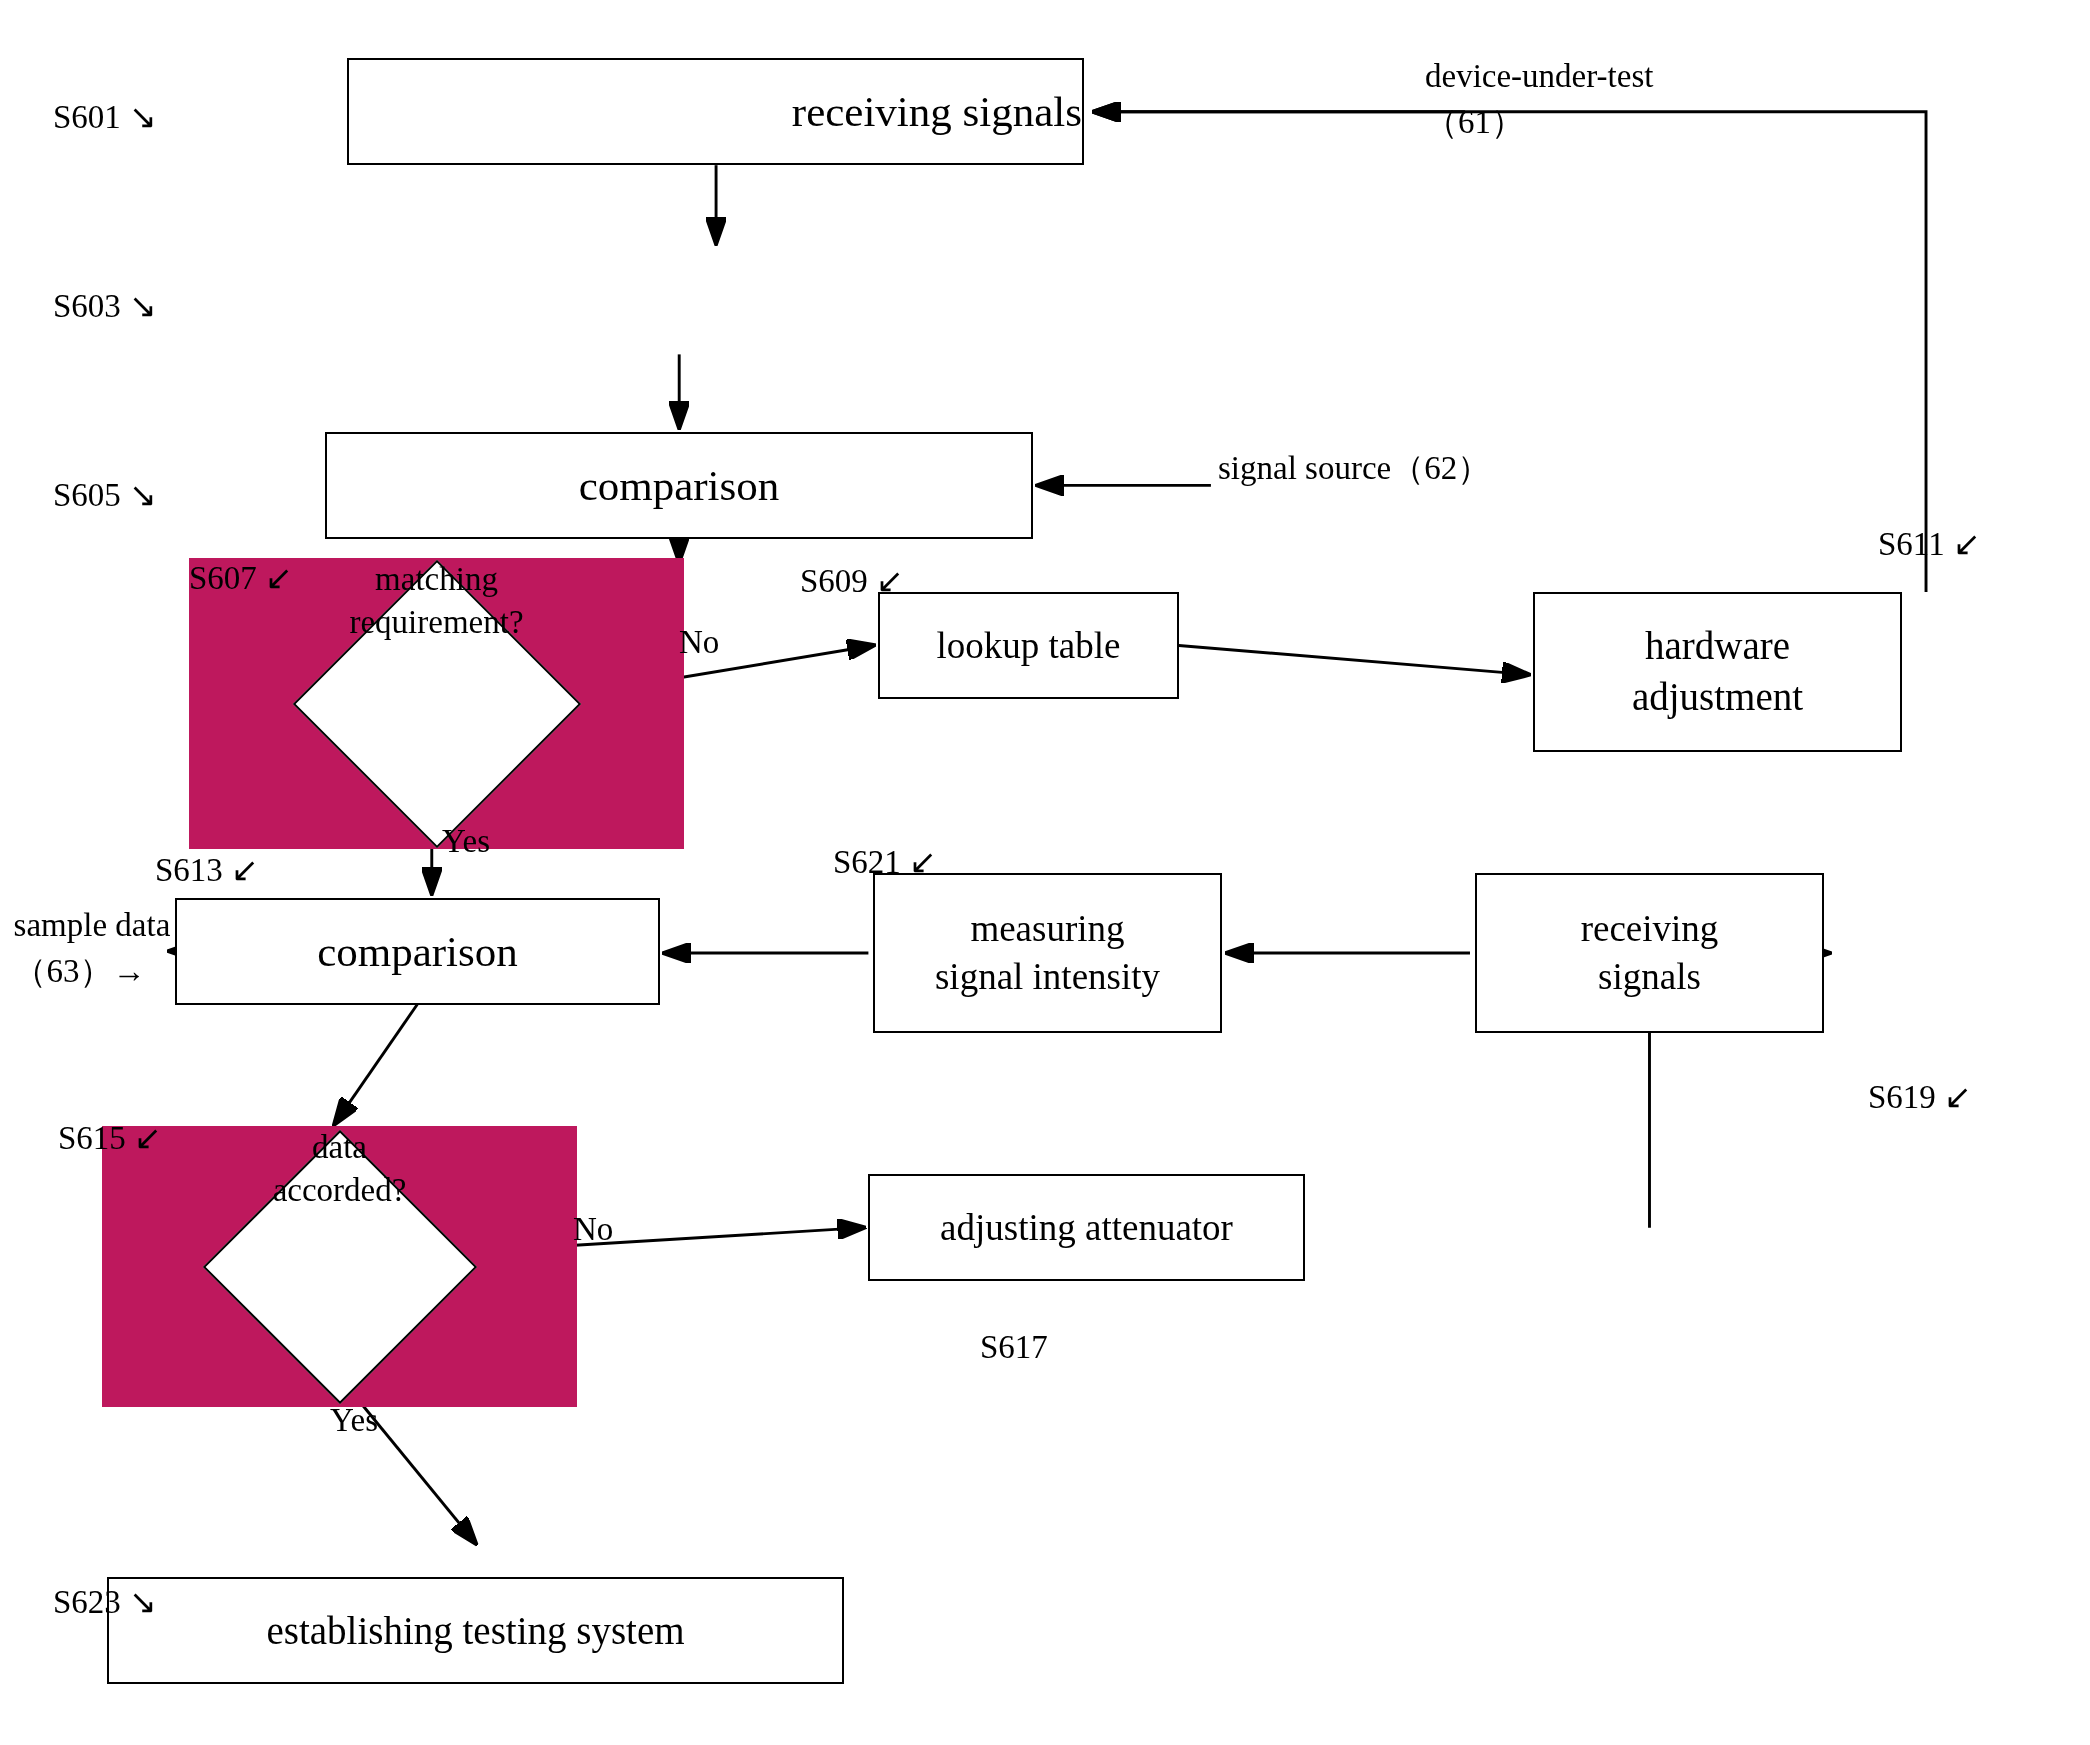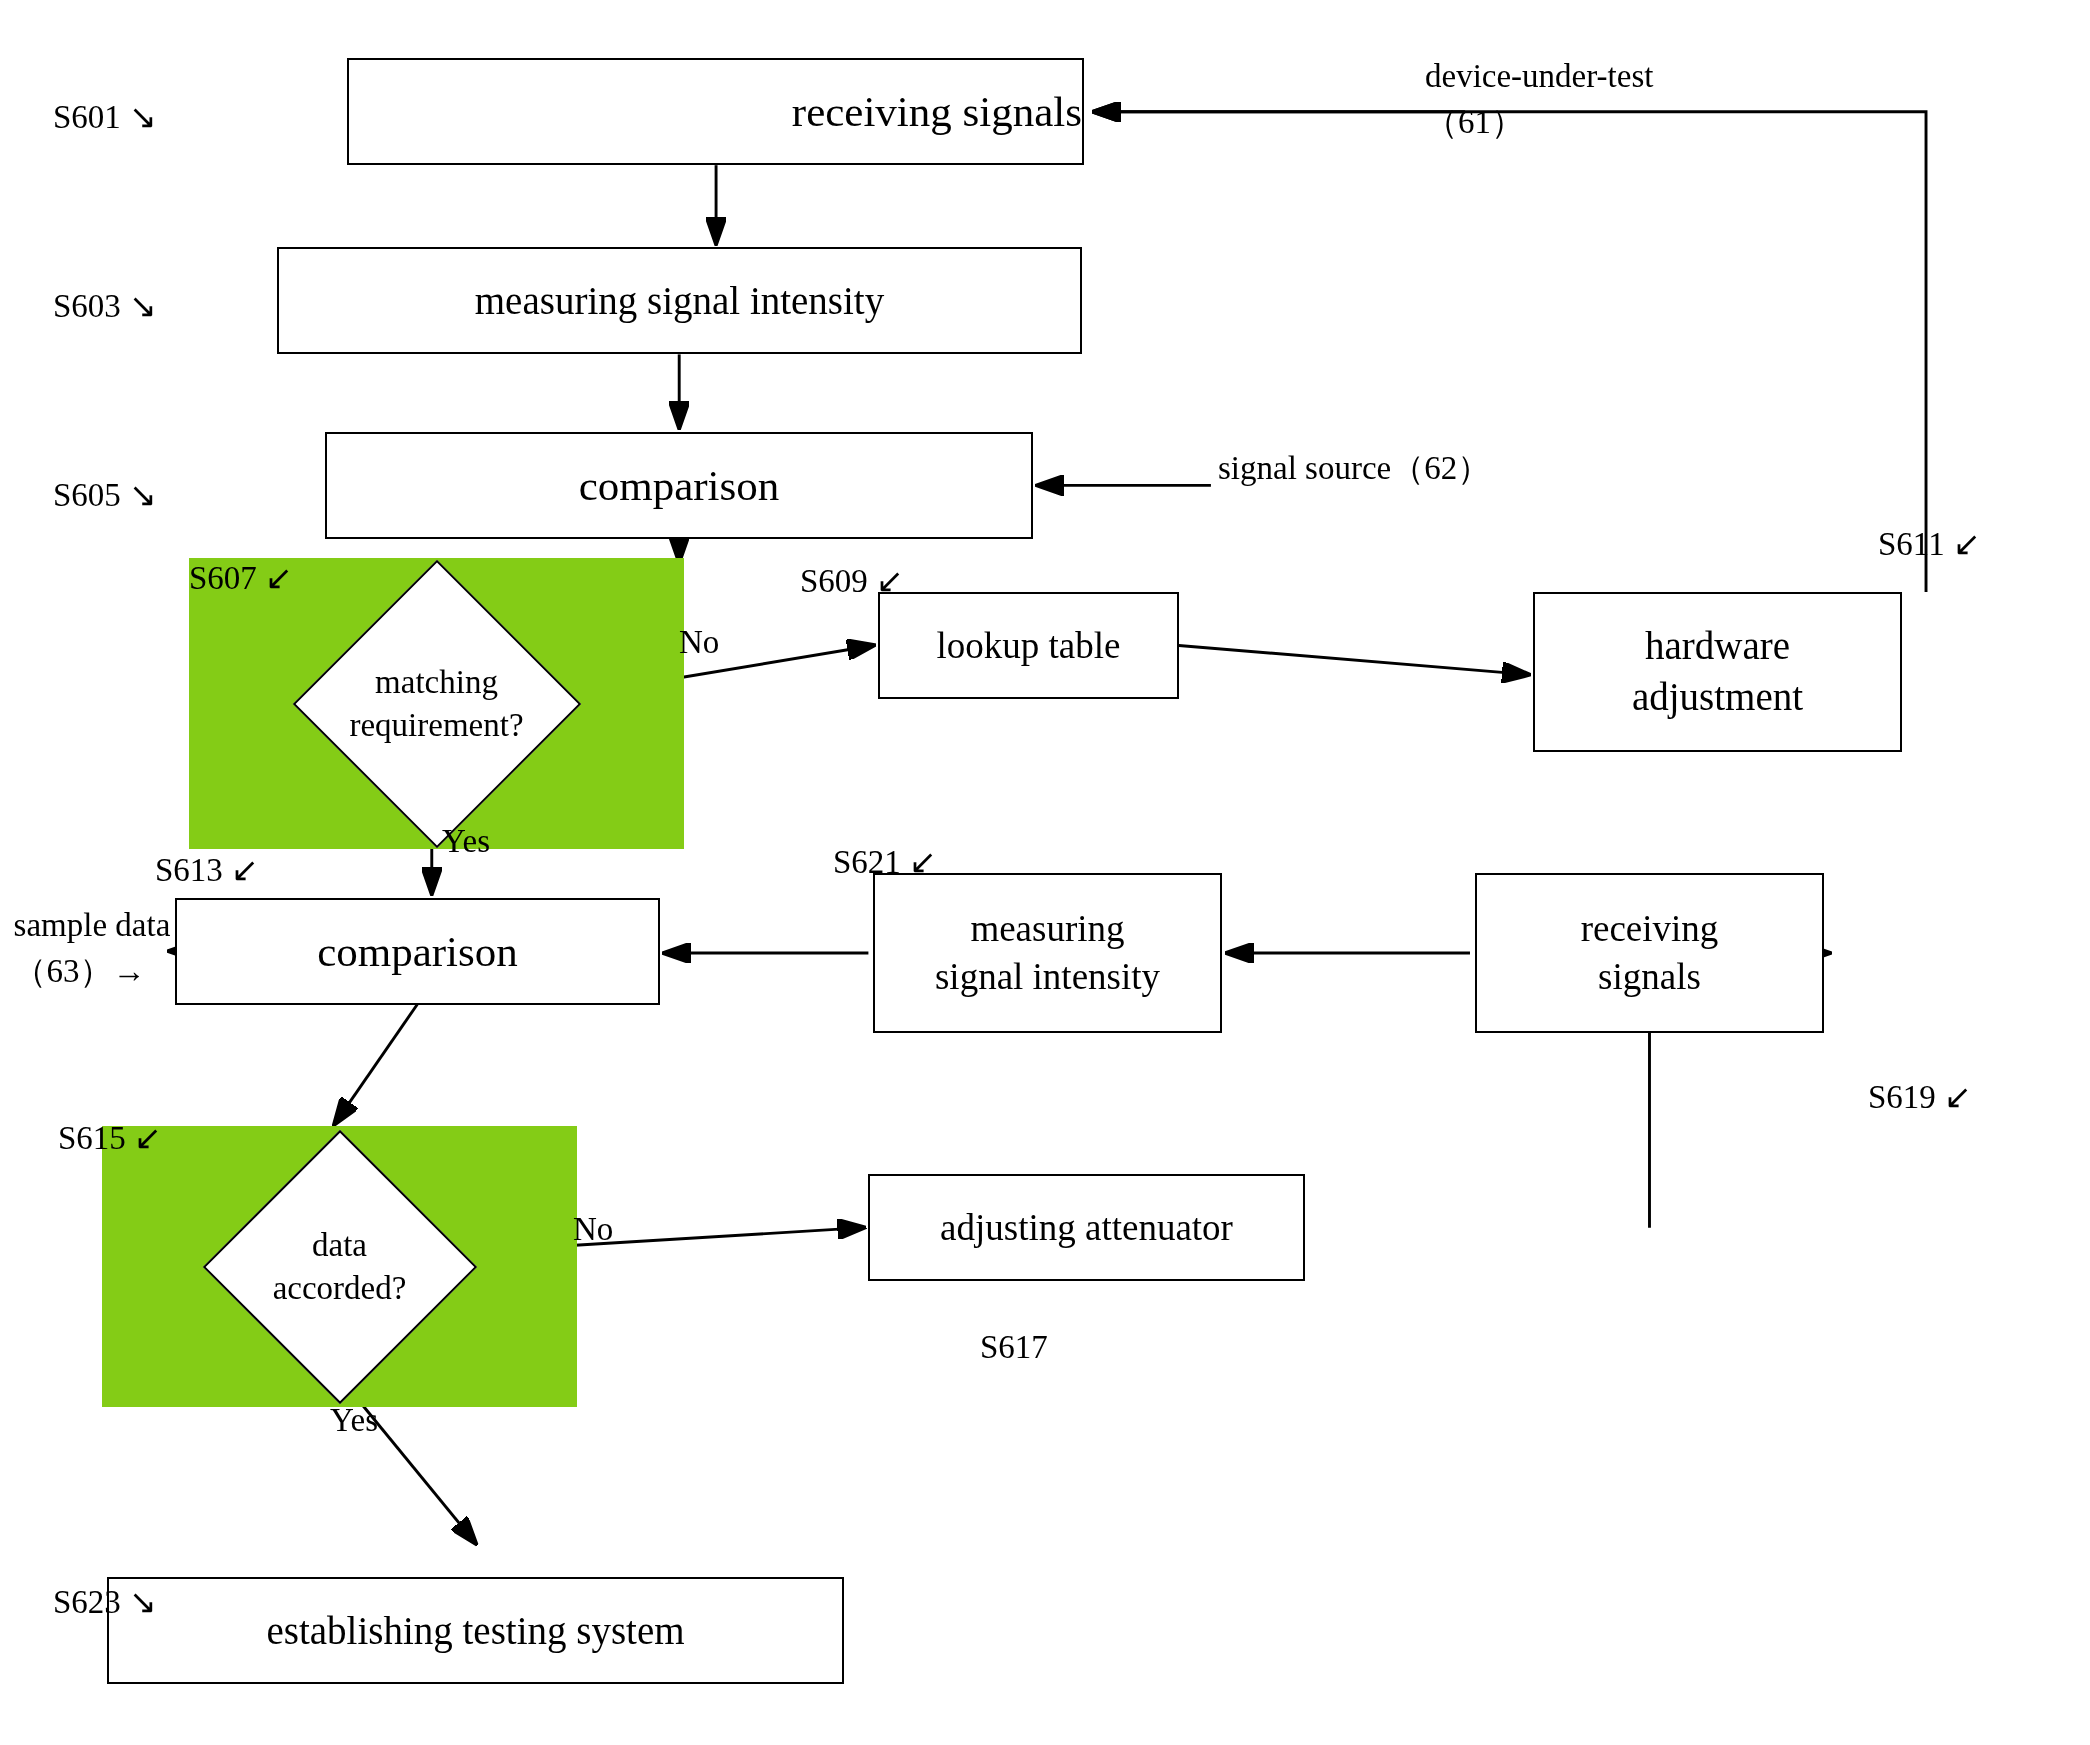--- a/index.html
+++ b/index.html
@@ -22,23 +22,22 @@
       border: 2.9px solid #000;
       background: #fff;
       display: flex;
       align-items: center;
       justify-content: center;
       text-align: center;
       font-size: 37px;
     }
     .diamond {
       position: absolute;
-      background: #84cc16;
+      background: #be185d;
       display: flex;
-      align-items: center;
       justify-content: center;
       text-align: center;
       font-size: 35px;
     }
     .diamond-inner {
       transform: rotate(45deg);
       border: 2.9px solid #000;
       background: #fff;
       position: absolute;
     }
@@ -115,23 +114,20 @@
     <polyline points="1700,1265 1700,982 1885,982" marker-end="url(#arrowhead)"></polyline>
 
     <line x1="345" y1="1413" x2="490" y2="1590" marker-end="url(#arrowhead)"></line>
 
   </svg>
 
   <div class="box" style="left:347px; top:58px; width:737px; height:107px; font-size:43px;justify-content:flex-end;">
     <span>receiving signals</span>
   </div>
 
-  <div class="box" style="left:277px; top:247px; width:805px; height:107px; font-size:39px;">
-    <span>measuring signal intensity</span>
-  </div>
 
   <div class="box" style="left:325px; top:432px; width:708px; height:107px; font-size:43px;">
     <span>comparison</span>
   </div>
 
   <div class="box" style="left:878px; top:592px; width:301px; height:107px; font-size:37px;">
     <span>lookup table</span>
   </div>
 
   <div class="box" style="left:1533px; top:592px; width:369px; height:160px; font-size:39px; line-height:1.3;">

